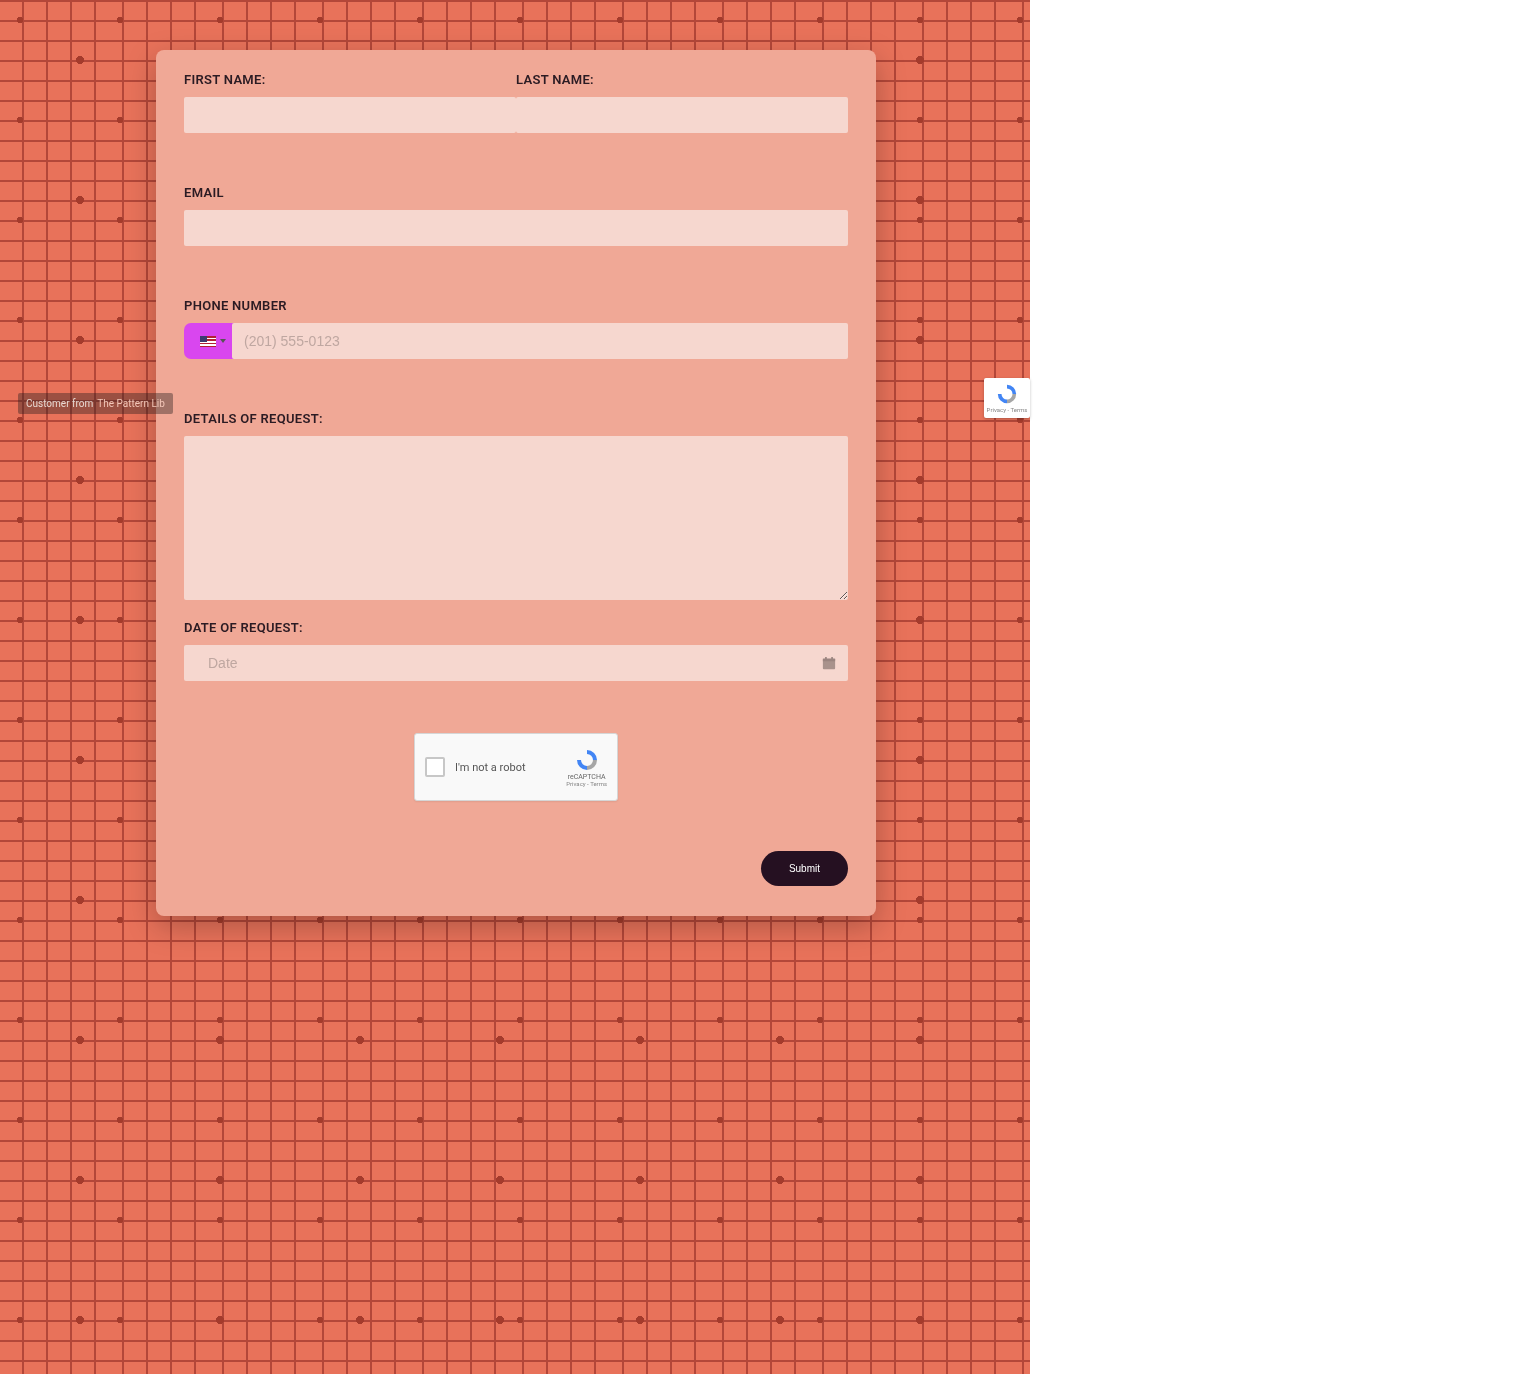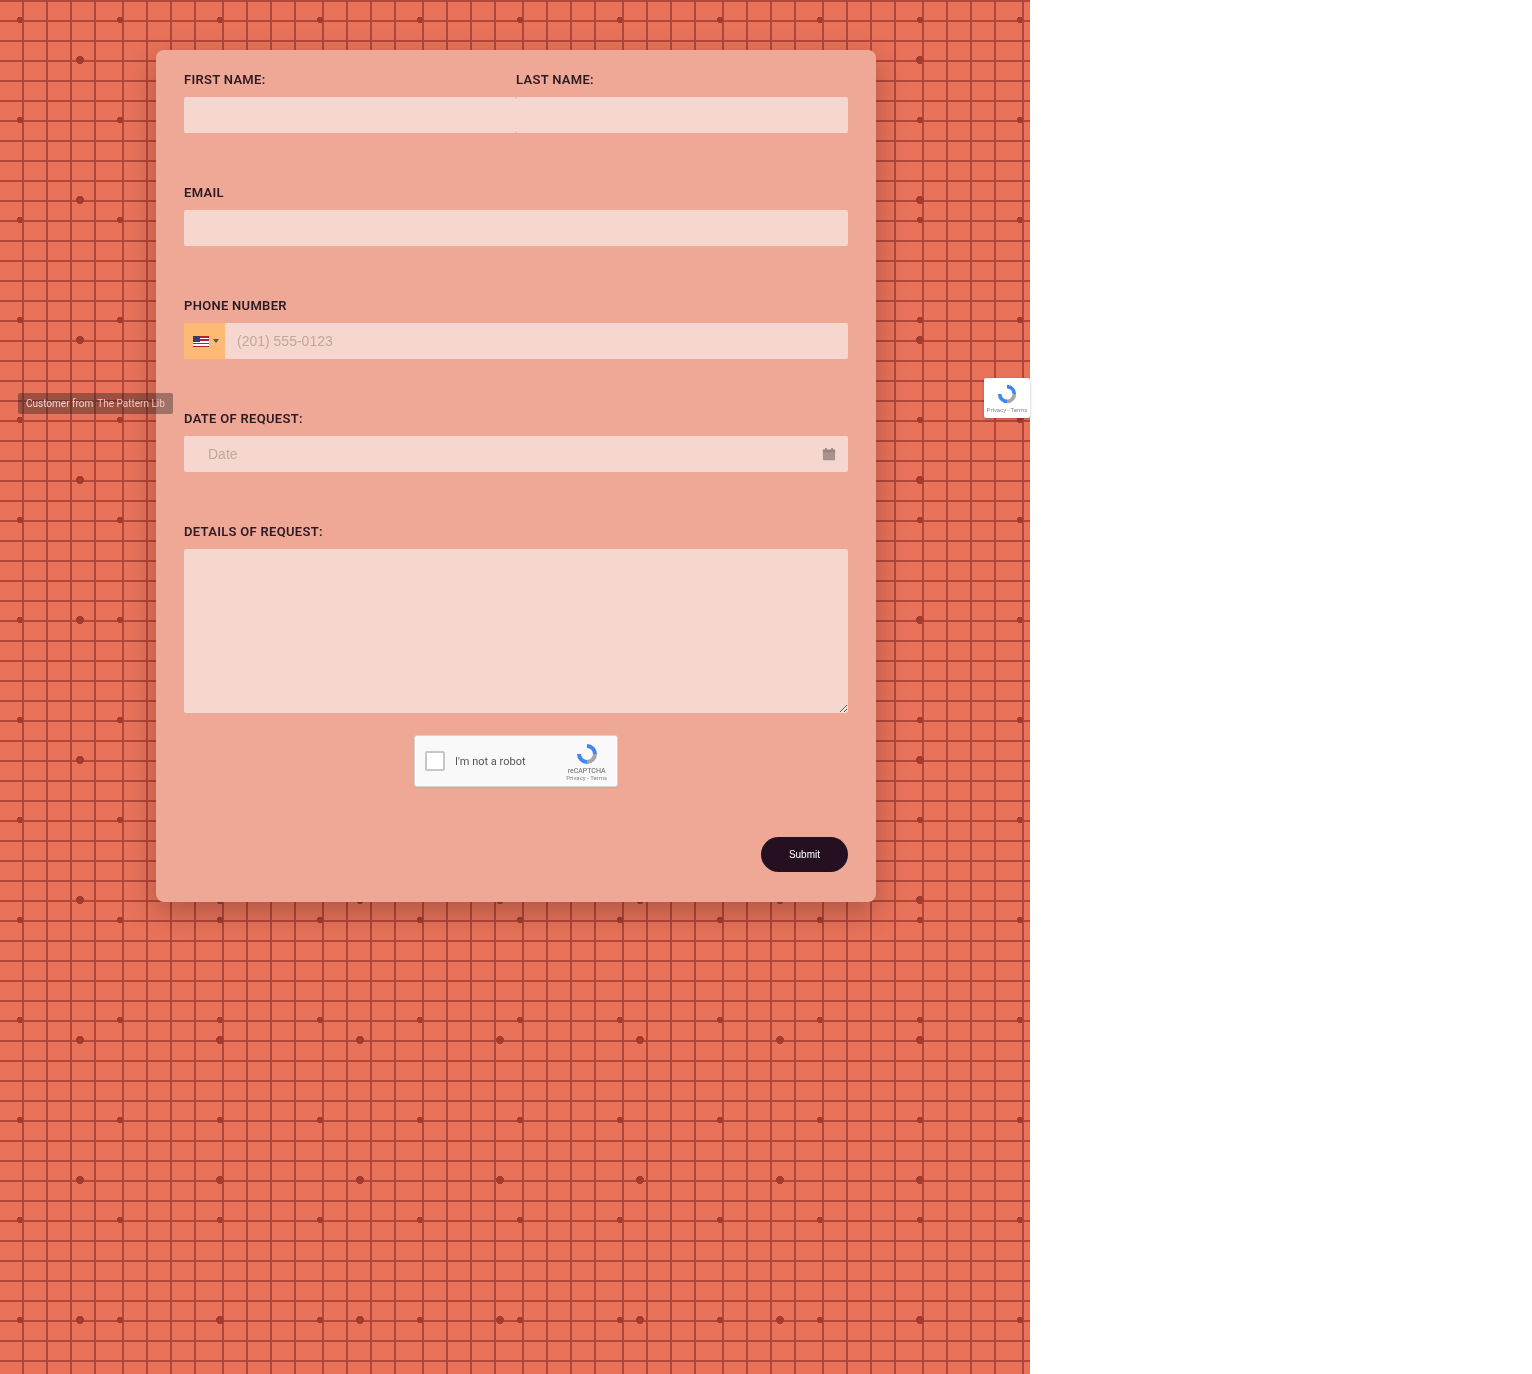--- a/index.html
+++ b/index.html
@@ -89,24 +89,24 @@
       color: #333;
       border-radius: 2px;
       width: 100%;
     }
     input[type="text"]::placeholder, textarea::placeholder {
       color: #bfa7a1;
     }
     .phone-wrap {
       display: flex;
       align-items: center;
-      background: #fdba74;
-      border-radius: 2px;
+      background: #d946ef;
+      border-radius: 7px;
       height: 36px;
-      padding-left: 9px;
+      padding-left: 16px;
     }
     .flag-wrap {
       display: flex;
       align-items: center;
       gap: 4px;
       padding-right: 6px;
       cursor: pointer;
     }
     .flag {
       width: 16px;
@@ -178,21 +178,21 @@
       width: 100%;
     }
     .recaptcha-row {
       display: flex;
       justify-content: center;
       margin-top: 22px;
       margin-bottom: 50px;
     }
     .recaptcha {
       width: 204px;
-      height: 52px;
+      height: 68px;
       background: #f9f9f9;
       border: 1px solid #d6d6d6;
       border-radius: 3px;
       display: flex;
       align-items: center;
       padding: 0 10px;
       gap: 10px;
       box-shadow: 0 1px 2px rgba(0,0,0,0.07);
     }
     .recaptcha-check {
@@ -309,38 +309,38 @@
 
     <div class="field">
       <label>PHONE NUMBER</label>
       <div class="phone-wrap">
         <div class="flag-wrap">
           <span class="flag"></span>
           <span class="caret"></span>
         </div>
         <input type="text" class="phone-input" placeholder="(201) 555-0123" style="">
       </div>
+    </div>
+
+    <div class="field" style="margin-bottom:20px;">
+      <label>DETAILS OF REQUEST:</label>
+      <textarea style=""></textarea>
     </div>
 
     <div class="field">
       <label>DATE OF REQUEST:</label>
       <div class="date-wrap">
         <input type="text" class="date-input" placeholder="Date" style="">
         <svg class="calendar-icon" viewBox="0 0 16 16">
           <rect x="1" y="3" width="14" height="12" rx="1" fill="#6b5a56"></rect>
           <rect x="1" y="3" width="14" height="3" fill="#4f423f"></rect>
           <rect x="3.5" y="1" width="2" height="3" rx="0.5" fill="#4f423f"></rect>
           <rect x="10.5" y="1" width="2" height="3" rx="0.5" fill="#4f423f"></rect>
         </svg>
       </div>
-    </div>
-
-    <div class="field" style="margin-bottom:20px;">
-      <label>DETAILS OF REQUEST:</label>
-      <textarea style=""></textarea>
     </div>
 
     <div class="recaptcha-row">
       <div class="recaptcha">
         <div class="recaptcha-check"></div>
         <div class="recaptcha-text">I'm not a robot</div>
         <div class="recaptcha-logo">
           <svg viewBox="0 0 24 24">
             <path d="M12 2 A10 10 0 0 1 22 12 L18 12 A6 6 0 0 0 12 6 Z" fill="#4285f4"></path>
             <path d="M22 12 A10 10 0 0 1 12 22 L12 18 A6 6 0 0 0 18 12 Z" fill="#a6a6a6"></path>

